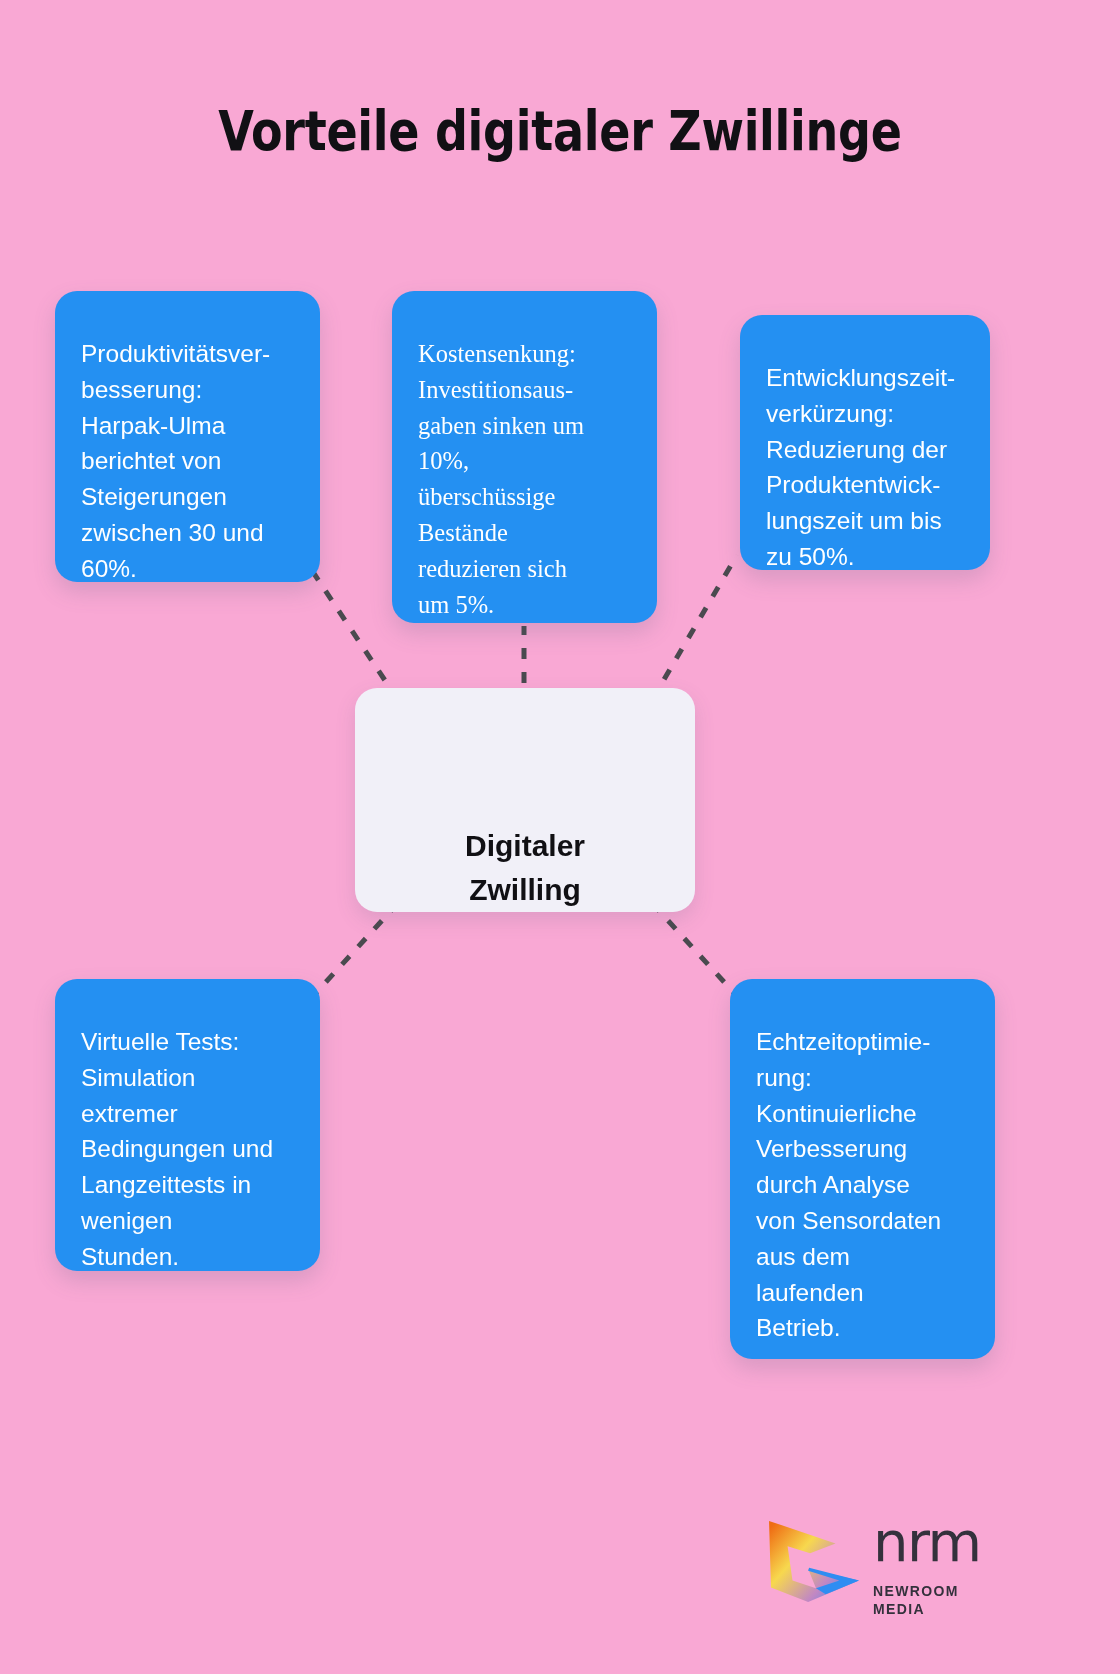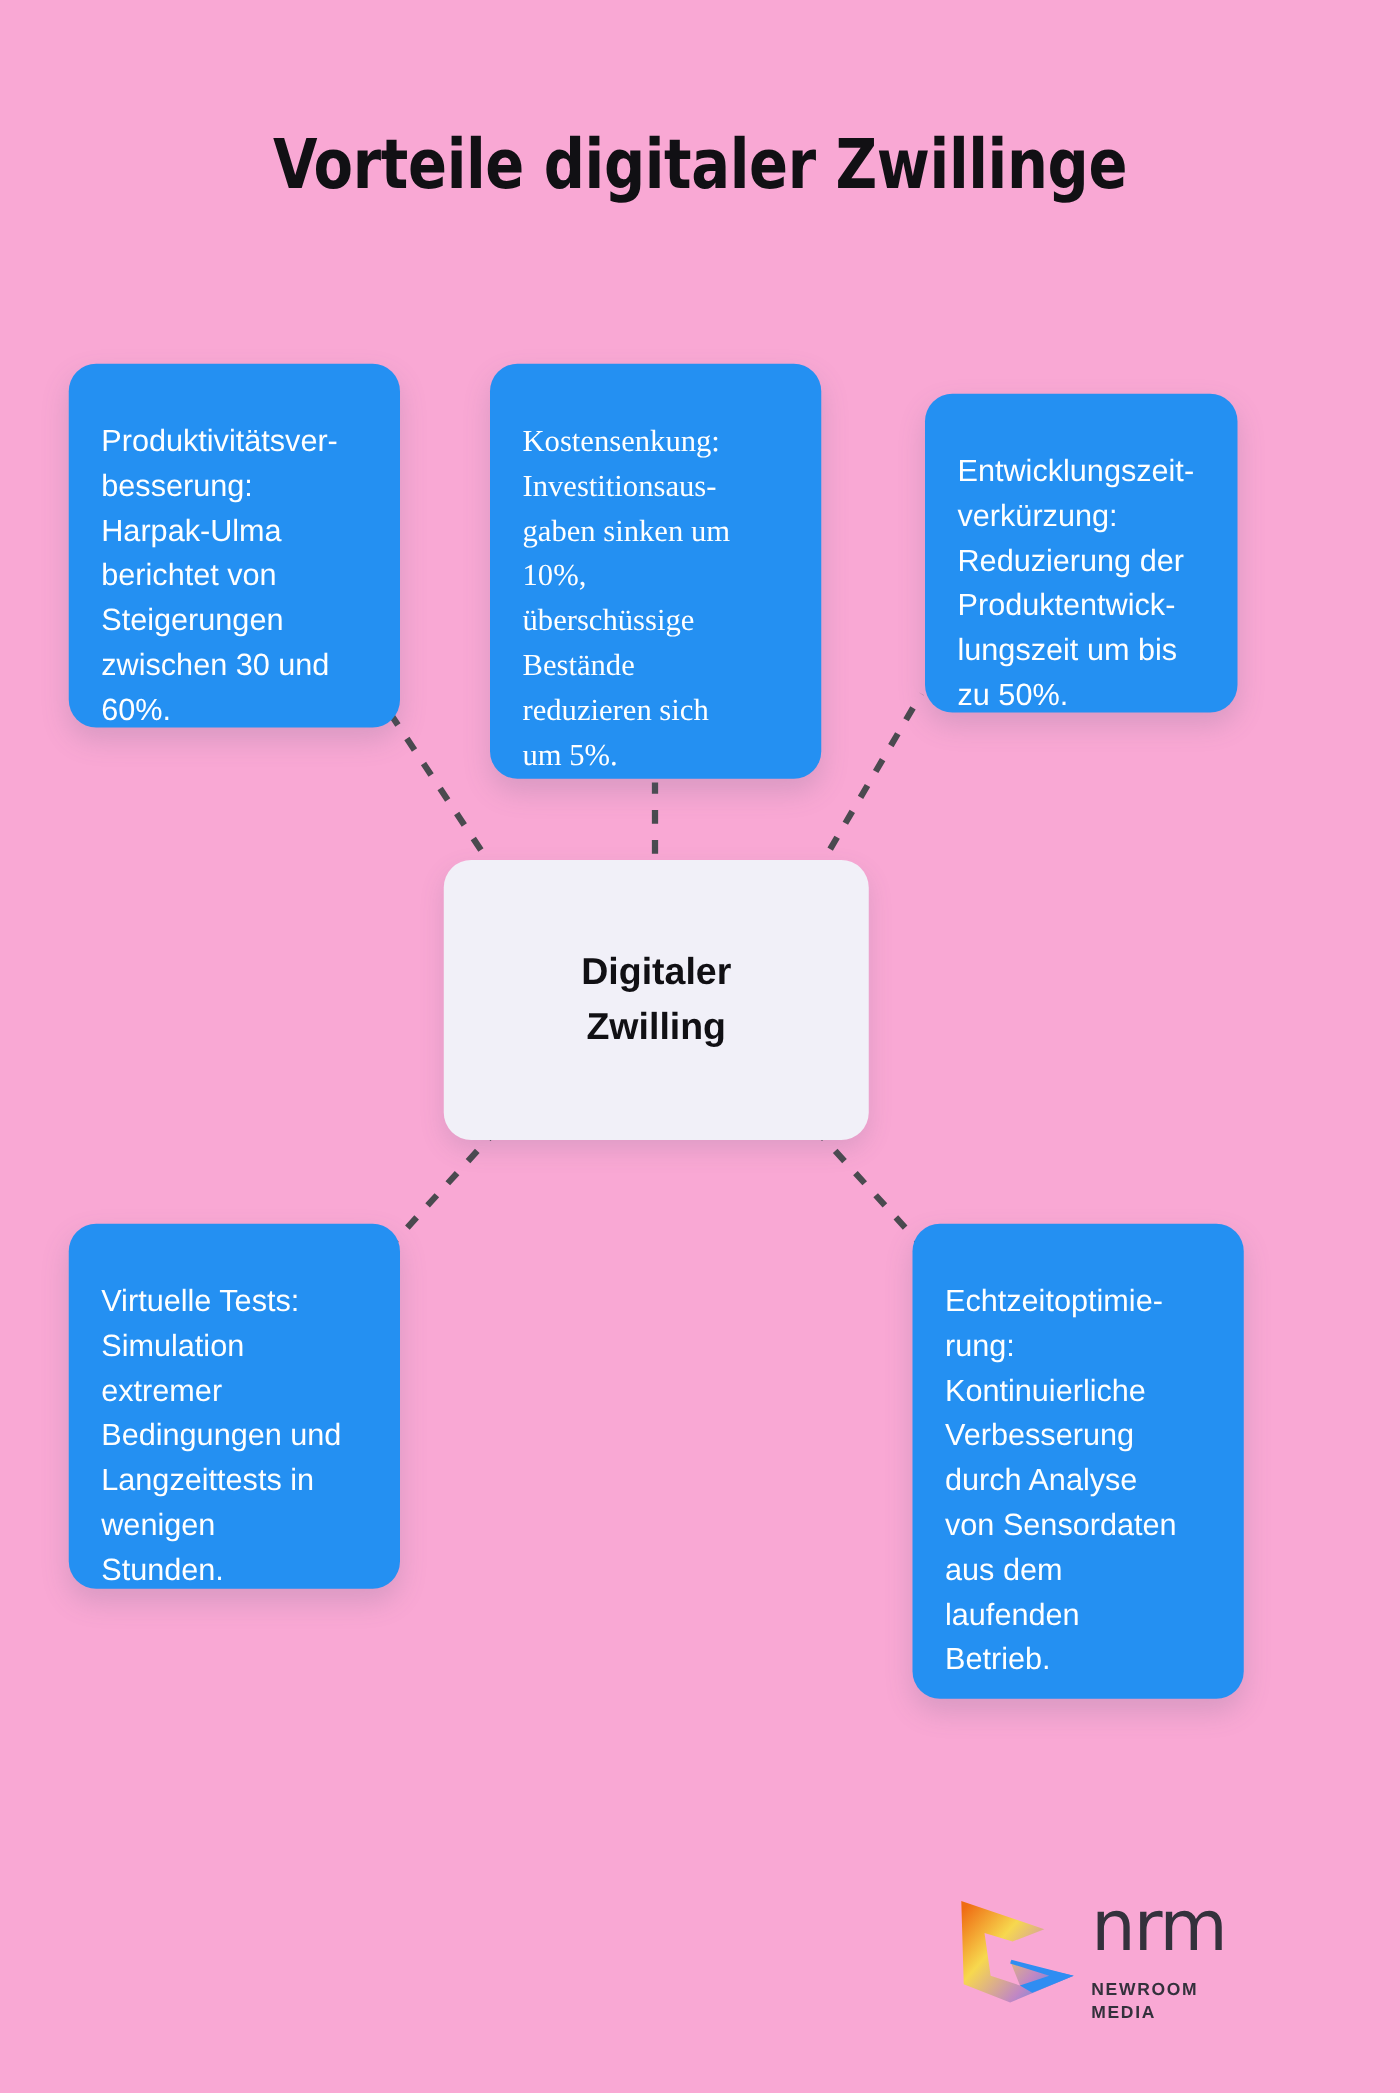--- a/index.html
+++ b/index.html
@@ -75,21 +75,21 @@
     position: absolute;
     left: 355px;
     top: 688px;
     width: 340px;
     height: 224px;
     box-sizing: border-box;
     border-radius: 22px;
     background: #f1f0f8;
     box-shadow: 0 8px 20px rgba(90, 95, 125, 0.16);
     display: flex;
-    align-items: center;
+    align-items: flex-end;
     justify-content: center;
   }
   #center-node .center-label {
     font-size: 30px;
     line-height: 44px;
     font-weight: 700;
     color: #111014;
     text-align: center;
     white-space: pre-line;
   }

